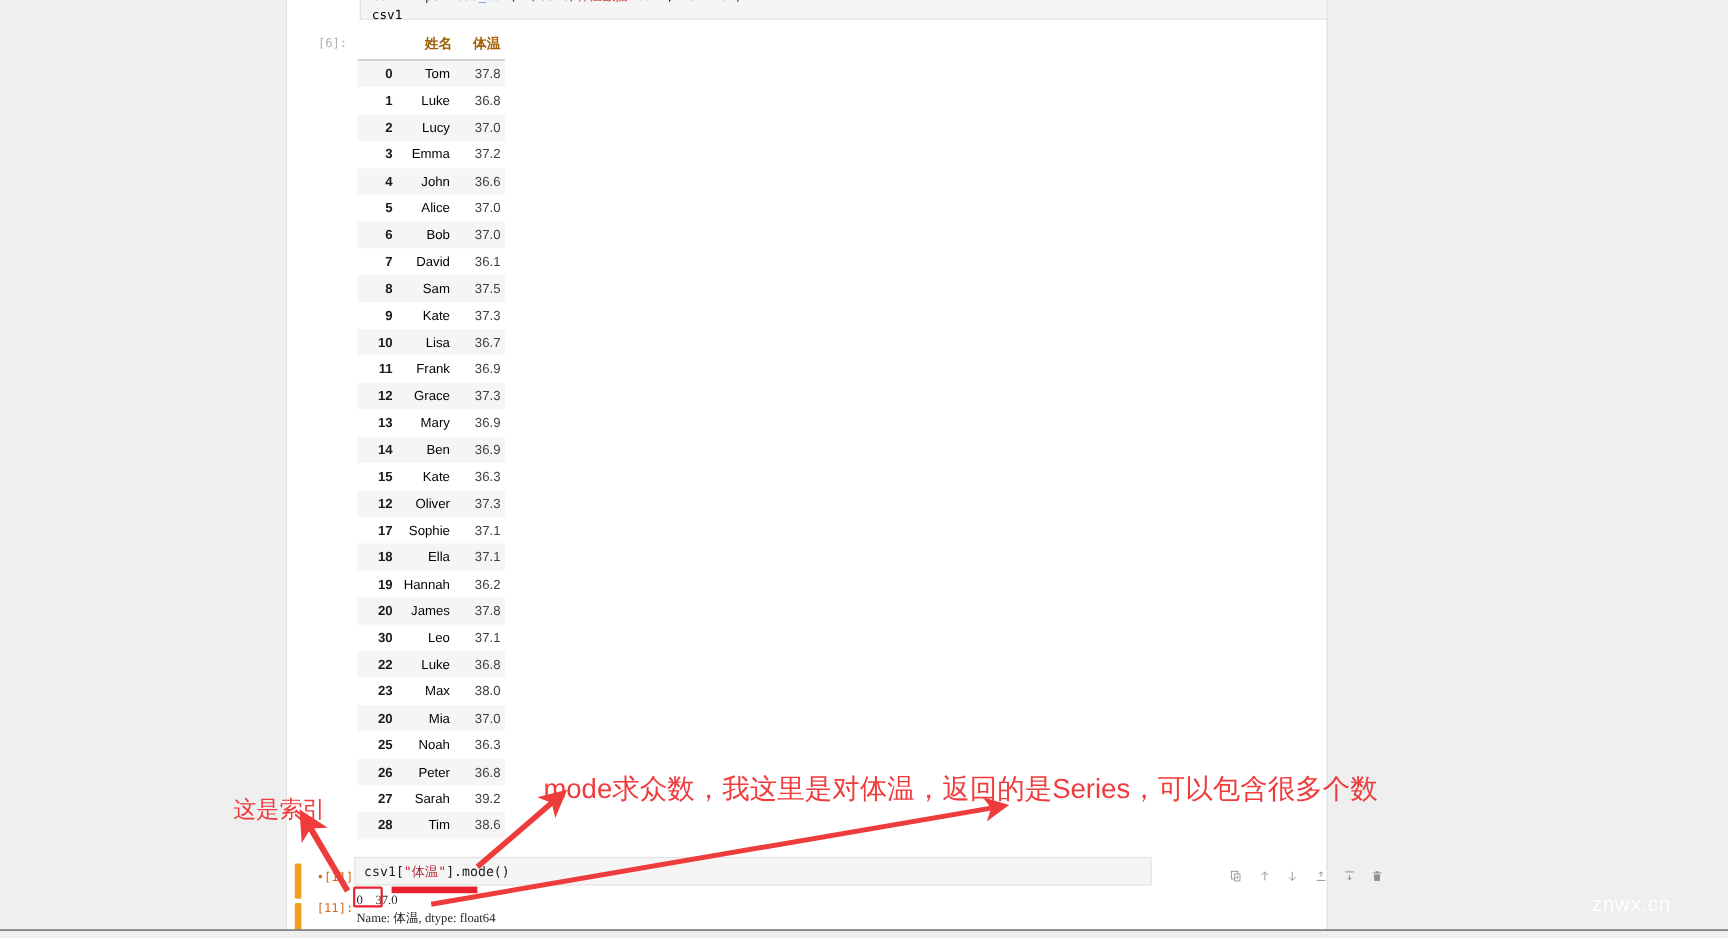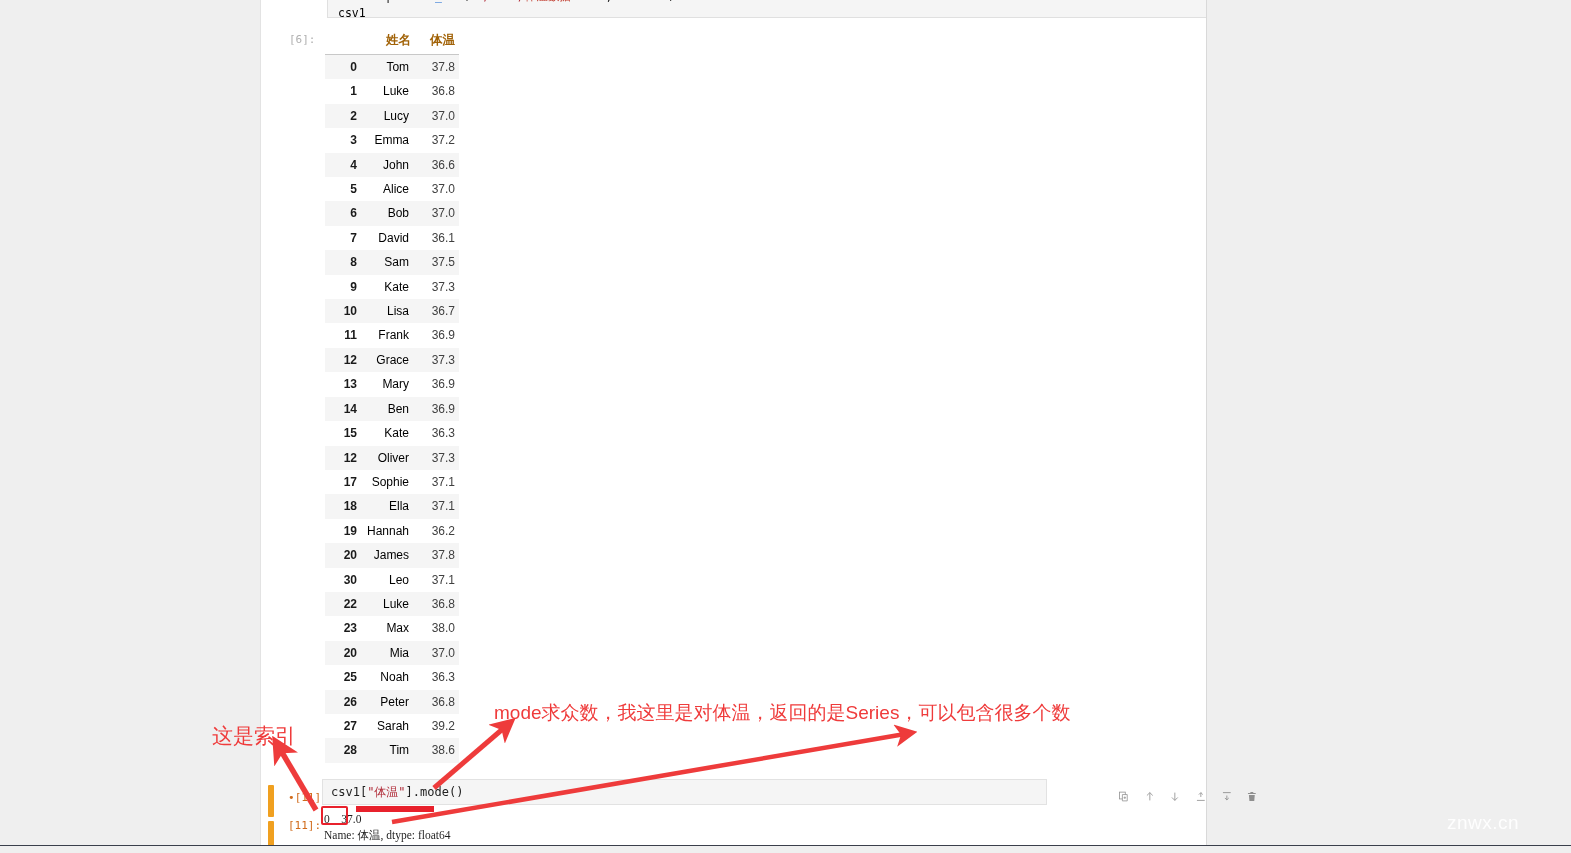--- a/index.html
+++ b/index.html
@@ -227,21 +227,21 @@
     font-family: "Liberation Sans", sans-serif;
     white-space: nowrap;
   }
   #anno-left {
     left: 192px; top: 722px;
     font-size: 21px;
     margin-left: 20px;
   }
   #anno-main {
     left: 494px; top: 700px;
-    font-size: 19px;
+    font-size: 25px;
   }
   
   #watermark {
     position: absolute;
     left: 1447px; top: 812px;
     font-size: 19px;
     color: rgba(255,255,255,0.92);
     font-family: "Liberation Sans", sans-serif;
     letter-spacing: 0.5px;
     z-index: 45;

